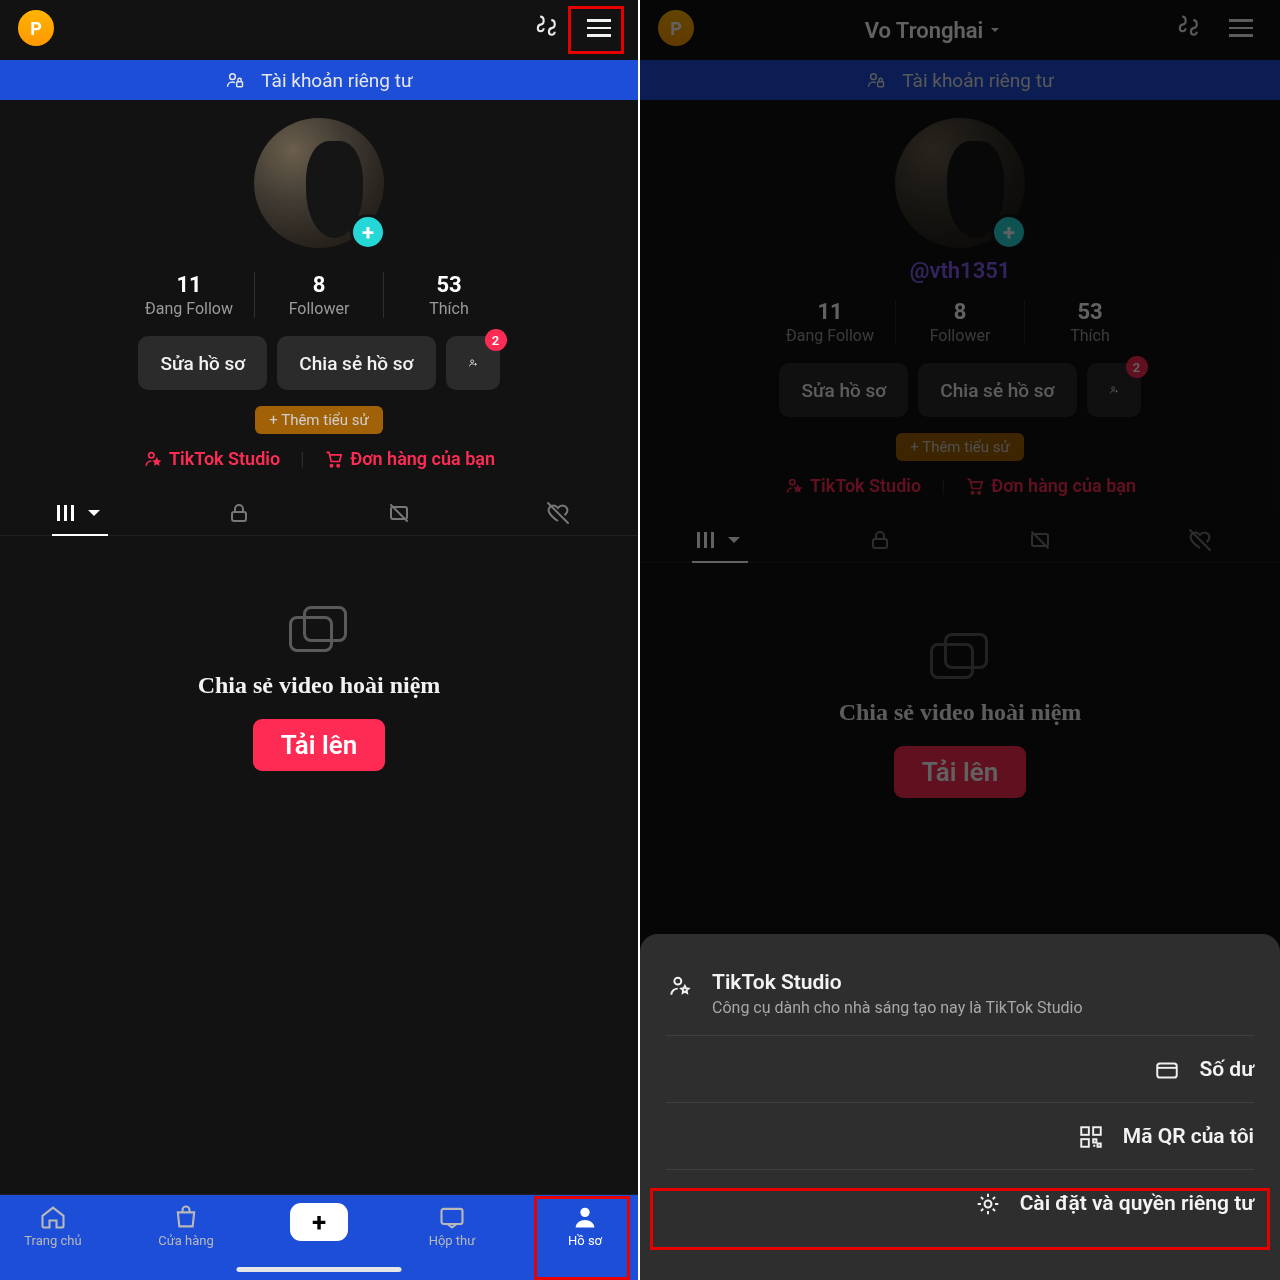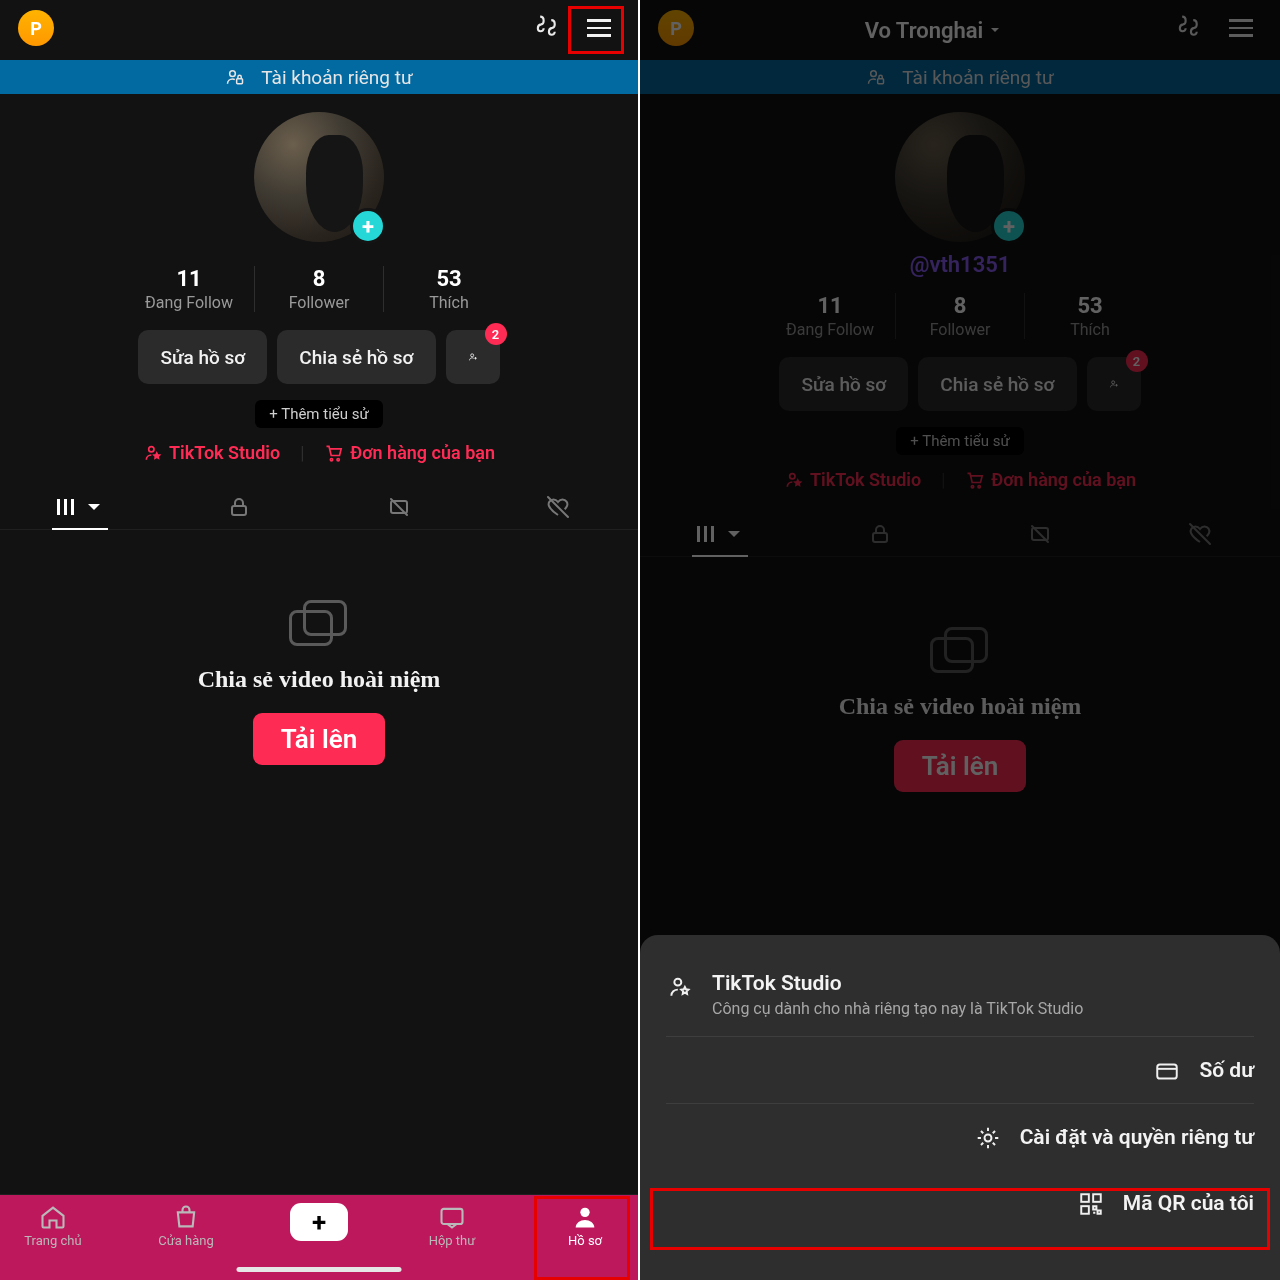--- a/index.html
+++ b/index.html
@@ -15,21 +15,21 @@
 .hamburger { width: 42px; height: 42px; border-radius: 10px; display: flex; flex-direction: column; align-items: center; justify-content: center; gap: 5px; }
 .hamburger .bar { width: 24px; height: 2.5px; background: #f1f1f1; }
 
 
 .hl { border: 3.5px solid #e60000; position: absolute; pointer-events: none; z-index: 50; }
 
 
 .name-row { text-align: center; color: #fff; font-size: 22px; font-weight: 600; padding-top: 4px; display: flex; align-items: center; justify-content: center; gap: 4px;}
 
 
-.priv-banner { background: #0369a1; color: #e6e6e6; font-size: 19px; height: 34px; display: flex; align-items: center; justify-content: center; gap: 16px; margin-top: 4px; }
+.priv-banner { background: #1d4ed8; color: #e6e6e6; font-size: 19px; height: 40px; display: flex; align-items: center; justify-content: center; gap: 16px; margin-top: 4px; }
 
 
 .avatar-wrap { display: flex; justify-content: center; padding-top: 18px; position: relative; }
 .avatar { width: 130px; height: 130px; border-radius: 50%; background: radial-gradient(circle at 30% 25%, #6b5f4d 0%, #3f3a32 40%, #2a241e 70%, #1a1714 100%); position:relative; overflow:hidden;}
 .avatar::after{content:"";position:absolute;left:40%;top:18%;width:44%;height:74%;background:#151515;border-radius:40% 40% 50% 50%;}
 .plus-badge { position: absolute; width: 36px; height: 36px; border-radius: 50%; background: #25d7d7; display: flex; align-items: center; justify-content: center; color: #fff; font-size: 22px; font-weight: 700; bottom: -2px; right: -2px; border: 3px solid #141414; }
 .avatar-pos { position: relative; }
 
 
 .handle { text-align: center; color: #8b5cf6; font-size: 22px; font-weight: 600; margin-top: 10px; }
@@ -42,21 +42,21 @@
 .stat:nth-child(2){border-left:1px solid #2e2e2e;border-right:1px solid #2e2e2e;}
 
 
 .actions { display: flex; justify-content: center; gap: 10px; margin-top: 18px; }
 .btn-gray { background: #2b2b2b; color: #f2f2f2; font-size: 19px; font-weight: 500; height: 54px; border-radius: 10px; display: flex; align-items: center; justify-content: center; padding: 0 22px; }
 .btn-addfriend { width: 54px; position: relative; }
 .btn-addfriend .badge { position: absolute; top: -7px; right: -7px; width: 22px; height: 22px; border-radius: 50%; background: #fe2c55; color: #fff; font-size: 13px; font-weight: 600; display: flex; align-items: center; justify-content: center; }
 
 
 .bio-chip { display:flex;justify-content:center;margin-top:16px;}
-.bio-chip span{background:#000000;color:#cfcfcf;font-size:15px;padding:5px 14px;border-radius:6px;}
+.bio-chip span{background:#a16207;color:#cfcfcf;font-size:15px;padding:5px 14px;border-radius:6px;}
 
 
 .studio-row { display:flex;justify-content:center;gap:20px;margin-top:14px;color:#fe2c55;font-size:18px;font-weight:600;align-items:center;}
 .studio-row .sep{color:#3a3a3a;font-weight:300;}
 .ic-red{display:inline-flex;align-items:center;gap:6px;}
 
 
 .tab-row { display:flex;margin-top:22px;border-bottom:1px solid #202020;}
 .tab { flex:1;display:flex;align-items:center;justify-content:center;height:44px;color:#777;}
 .tab.active{color:#fff;position:relative;}
@@ -65,21 +65,21 @@
 
 
 .empty { text-align:center;padding-top:70px;}
 .empty .ph{width:60px;height:48px;margin:0 auto 18px;position:relative;}
 .empty .ph .r1{position:absolute;width:44px;height:36px;border:3px solid #5a5a5a;border-radius:8px;left:0;top:10px;}
 .empty .ph .r2{position:absolute;width:44px;height:36px;border:3px solid #5a5a5a;border-radius:8px;left:14px;top:0;background:#121212;}
 .empty h2{color:#f2f2f2;font-size:24px;font-weight:600;font-family:Liberation Serif, serif;}
 .btn-red{display:inline-block;margin-top:20px;background:#fe2c55;color:#fff;font-size:26px;font-weight:600;padding:11px 28px;border-radius:9px;}
 
 
-.bottom-nav { position:absolute;bottom:0;left:0;right:0;height:86px;background:#be185d;display:flex;align-items:flex-start;justify-content:space-around;padding-top:8px;border-top:1px solid #1f1f1f;gap:27px;}
+.bottom-nav { position:absolute;bottom:0;left:0;right:0;height:86px;background:#1d4ed8;display:flex;align-items:flex-start;justify-content:space-around;padding-top:8px;border-top:1px solid #1f1f1f;gap:27px;}
 .nav-item{display:flex;flex-direction:column;align-items:center;gap:2px;color:#b9b9b9;font-size:13px;width:84px;}
 .nav-item.active{color:#fff;}
 .nav-create{width:58px;height:38px;border-radius:11px;background:#fff;display:flex;align-items:center;justify-content:center;font-size:26px;font-weight:700;color:#000;position:relative;}
 .nav-create::before{content:"";position:absolute;width:58px;height:38px;border-radius:11px;background:#25d7d7;left:-5px;z-index:-1;}
 .nav-create::after{content:"";position:absolute;width:58px;height:38px;border-radius:11px;background:#fe2c55;right:-5px;z-index:-1;}
 .home-ind{position:absolute;bottom:8px;left:50%;transform:translateX(-50%);width:165px;height:5px;background:#e6e6e6;border-radius:4px;}
 
 
 .dim{position:absolute;inset:0;background:rgba(0,0,0,0.62);z-index:10;}
 
@@ -414,48 +414,48 @@
     <div class="sheet-item">
       <span class="icon">
           <svg viewBox="0 0 24 24" fill="none" stroke="#f0f0f0" stroke-width="1.8">
             <circle cx="10" cy="7.5" r="3.2"></circle>
             <path d="M4 20c0-3.2 2.8-5.6 6-5.6"></path>
             <path d="M16.5 12l1 2.1 2.3.3-1.7 1.6.4 2.3-2-1.1-2 1.1.4-2.3-1.7-1.6 2.3-.3z"></path>
           </svg>
         </span>
       <div>
           <div class="title">TikTok Studio</div>
-          <div class="sub">Công cụ dành cho nhà riêng tạo nay là TikTok Studio</div>
+          <div class="sub">Công cụ dành cho nhà sáng tạo nay là TikTok Studio</div>
         </div>
     </div>
     <div class="sheet-item single">
       <span class="icon">
           <svg viewBox="0 0 24 24" fill="none" stroke="#f0f0f0" stroke-width="1.8">
             <rect x="3" y="6" width="18" height="13" rx="2.5"></rect>
             <path d="M3 10h18"></path>
           </svg>
         </span>
       <div class="title">Số dư</div>
-    </div>
-    <div class="sheet-item single" style="border-bottom:none;">
-      <span class="icon">
-          <svg viewBox="0 0 24 24" fill="none" stroke="#f0f0f0" stroke-width="1.8">
-            <circle cx="12" cy="12" r="3.2"></circle>
-            <path d="M12 2.5v3M12 18.5v3M21.5 12h-3M5.5 12h-3M18.5 5.5l-2.1 2.1M7.6 16.4l-2.1 2.1M18.5 18.5l-2.1-2.1M7.6 7.6L5.5 5.5"></path>
-          </svg>
-        </span>
-      <div class="title">Cài đặt và quyền riêng tư</div>
     </div>
     <div class="sheet-item single">
       <span class="icon">
           <svg viewBox="0 0 24 24" fill="none" stroke="#f0f0f0" stroke-width="1.8">
             <rect x="3" y="3" width="7" height="7"></rect>
             <rect x="14" y="3" width="7" height="7"></rect>
             <rect x="3" y="14" width="7" height="7"></rect>
             <path d="M14 14h3v3h-3zM18 18h3v3h-3zM14 20h2"></path>
           </svg>
         </span>
       <div class="title">Mã QR của tôi</div>
     </div>
+    <div class="sheet-item single" style="border-bottom:none;">
+      <span class="icon">
+          <svg viewBox="0 0 24 24" fill="none" stroke="#f0f0f0" stroke-width="1.8">
+            <circle cx="12" cy="12" r="3.2"></circle>
+            <path d="M12 2.5v3M12 18.5v3M21.5 12h-3M5.5 12h-3M18.5 5.5l-2.1 2.1M7.6 16.4l-2.1 2.1M18.5 18.5l-2.1-2.1M7.6 7.6L5.5 5.5"></path>
+          </svg>
+        </span>
+      <div class="title">Cài đặt và quyền riêng tư</div>
+    </div>
   </div>
 
   <div class="hl" style="bottom:30px;left:10px;right:10px;height:62px;z-index:30;"></div>
 </div>
 
 </body></html>

